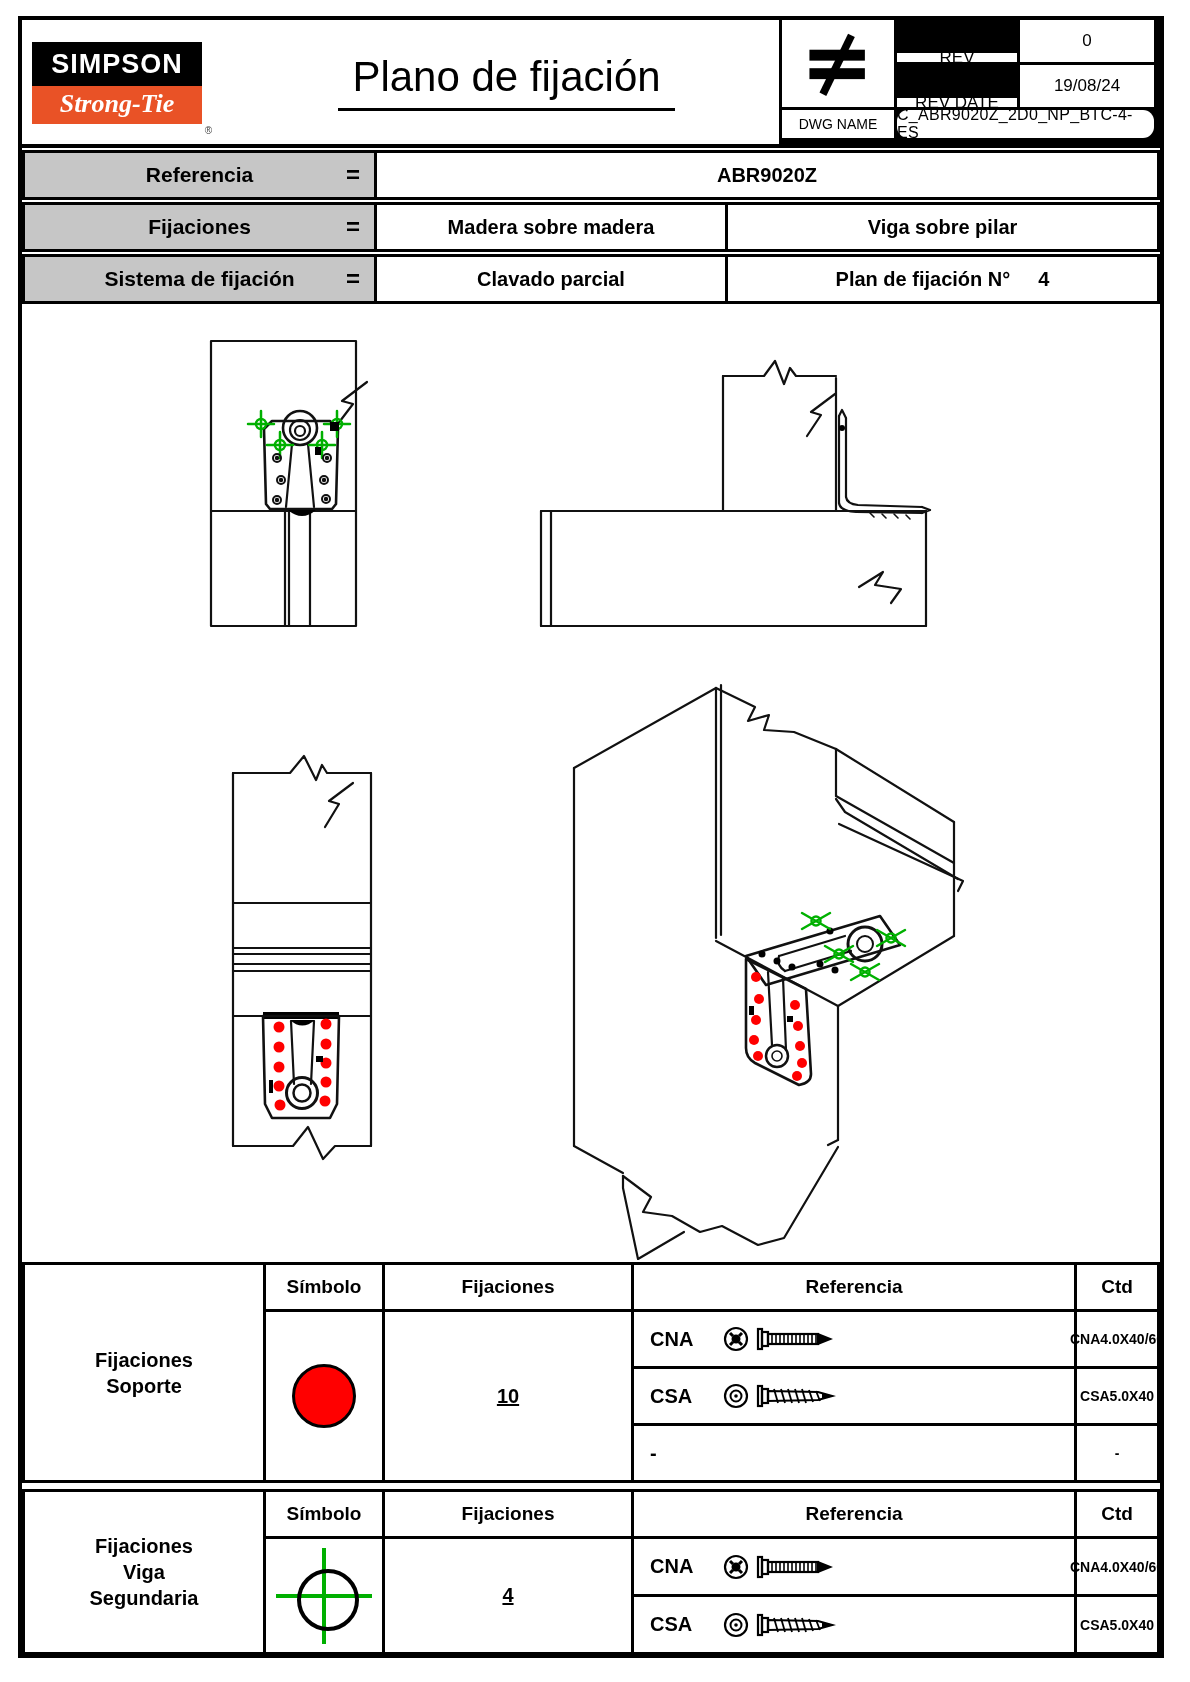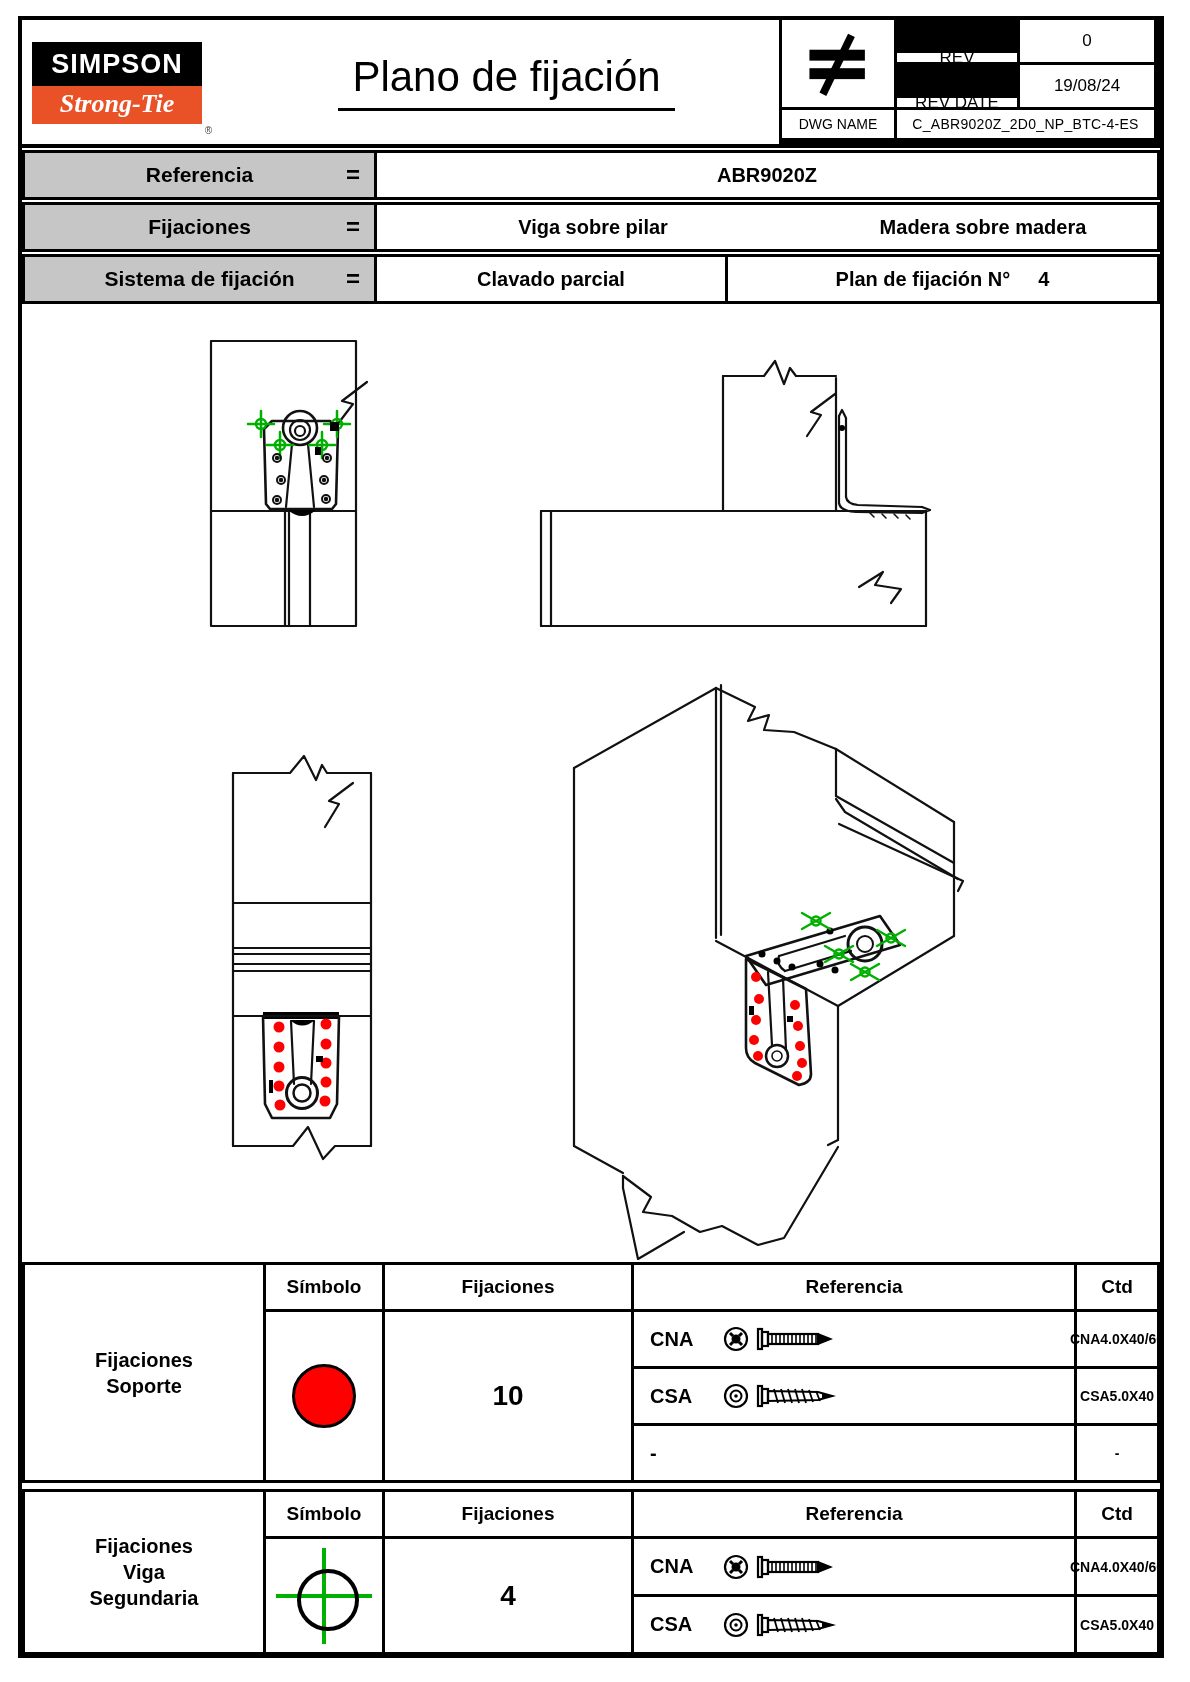--- a/index.html
+++ b/index.html
@@ -19,21 +19,21 @@
   .title-wrap{flex:1;display:flex;justify-content:center;padding-left:32px;}
   .sheet-title{font-size:42px;border-bottom:3px solid #000;padding:0 14px 7px;}
   .revtab{flex:0 0 auto;width:378px;height:124px;display:grid;
           grid-template-columns:112px 120px 134px;grid-template-rows:42px 42px 28px;
           gap:3px;background:#000;border-left:3px solid #000;}
   .revtab>div{background:#fff;display:flex;align-items:center;justify-content:center;}
   .rt-sym{grid-row:1/3;}
   .rt-lab{font-size:17px;margin-top:33px;}
   .rt-val{font-size:17px;}
   .rt-dwglab{font-size:14px;}
-  .rt-dwgval{grid-column:2/4;font-size:14px;letter-spacing:.3px;}
+  .rt-dwgval{grid-column:2/4;font-size:16px;letter-spacing:.3px;border-radius:11px;}
 
   
   .info-row{display:flex;height:50px;border:3px solid #000;margin-top:2px;box-sizing:border-box;}
   .info-label{width:352px;background:#C6C6C6;border-right:3px solid #000;position:relative;
               display:flex;align-items:center;justify-content:center;font-weight:bold;font-size:21px;box-sizing:border-box;}
   .info-eq{position:absolute;right:14px;font-size:24px;font-weight:bold;}
   .info-val{flex:1;display:flex;align-items:center;justify-content:center;font-weight:bold;font-size:20px;}
   .info-val.split{border-right:3px solid #000;}
   .info-val.split:last-child{border-right:none;}
   .plan-no{margin-left:28px;}
@@ -52,21 +52,21 @@
   .group-cell{flex-direction:column;line-height:1.3;font-size:20px;}
   .g-span-t1{grid-row:1/5;}
   .sym-span-t1{grid-row:2/5;}
   .qty-span-t1{grid-row:2/5;}
   .g-span-t2{grid-row:1/4;}
   .sym-span-t2{grid-row:2/4;}
   .qty-span-t2{grid-row:2/4;}
   .fix-cell{justify-content:flex-start !important;padding-left:16px;gap:24px;}
   .fix-code{font-weight:bold;font-size:20px;min-width:48px;}
   .ref-cell{font-weight:bold;font-size:14px;}
-  .qty-cell{font-weight:bold;font-size:28px;}
+  .qty-cell{font-weight:bold;font-size:20px;text-decoration:underline;}
   .sym-red{width:58px;height:58px;border-radius:50%;background:#FF0000;border:3px solid #000;}
   .sym-cross{position:relative;width:96px;height:96px;}
   .sym-cross .circ{position:absolute;left:21px;top:21px;width:54px;height:54px;border:4px solid #000;border-radius:50%;}
   .sym-cross .gv{position:absolute;left:46px;top:0;width:4px;height:96px;background:#00B000;}
   .sym-cross .gh{position:absolute;left:0;top:46px;width:96px;height:4px;background:#00B000;}
 </style>
 </head>
 <body>
 
 <div class="page">
@@ -103,22 +103,22 @@
       <span>Referencia</span>
       <span class="info-eq">=</span>
     </div>
     <div class="info-val">ABR9020Z</div>
   </div>
   <div class="info-row">
     <div class="info-label">
       <span>Fijaciones</span>
       <span class="info-eq">=</span>
     </div>
+    <div class="info-val split" style="flex:0 0 348px">Madera sobre madera</div>
     <div class="info-val">Viga sobre pilar</div>
-    <div class="info-val split" style="flex:0 0 348px">Madera sobre madera</div>
   </div>
   <div class="info-row">
     <div class="info-label">
       <span>Sistema de fijación</span>
       <span class="info-eq">=</span>
     </div>
     <div class="info-val split" style="flex:0 0 348px">Clavado parcial</div>
     <div class="info-val">
       <span>Plan de fijación N°</span>
       <span class="plan-no">4</span>

